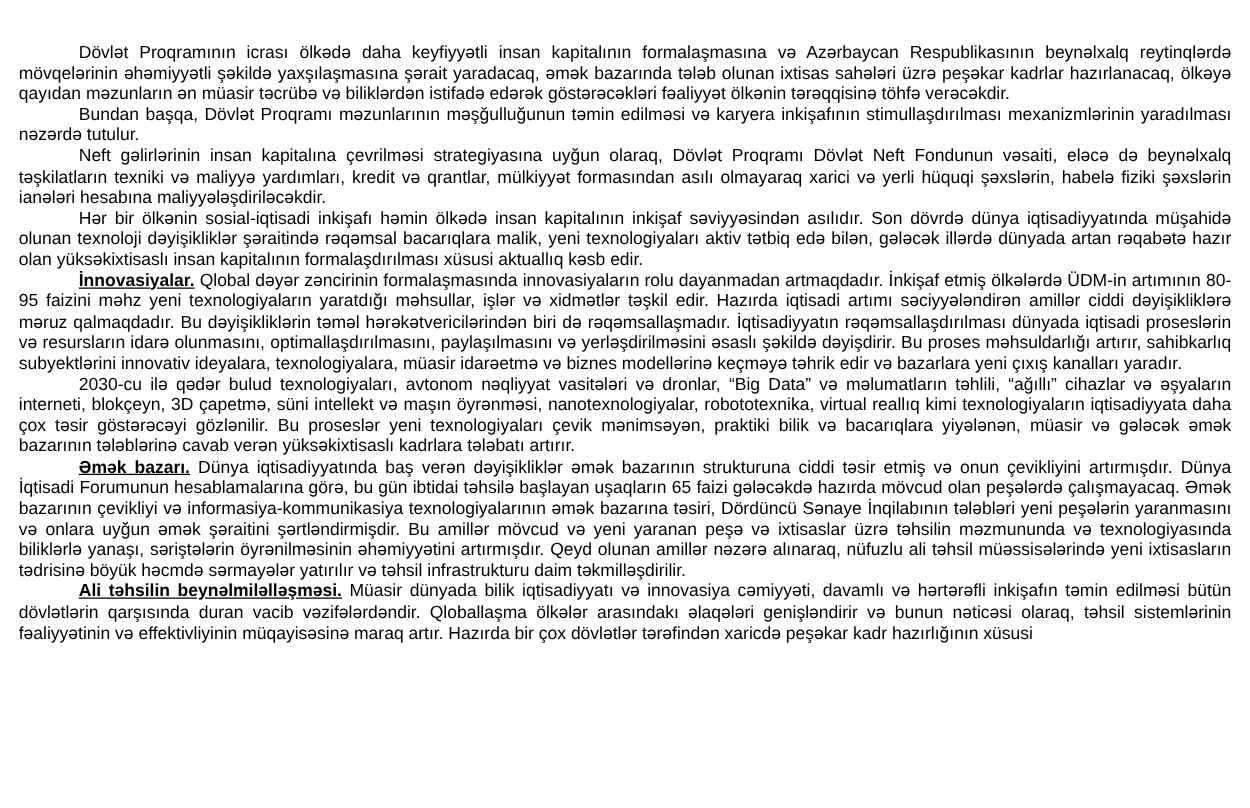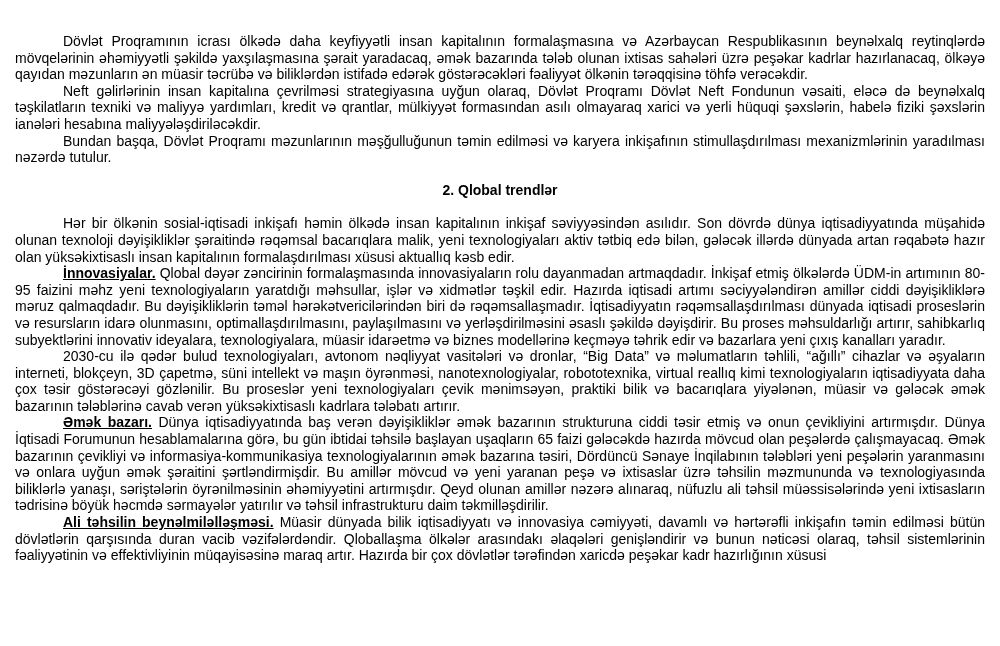--- a/index.html
+++ b/index.html
@@ -40,25 +40,24 @@
     text-decoration: underline;
   }
 </style>
 </head>
 <body>
 
 <div class="page">
 
   <p>Dövlət Proqramının icrası ölkədə daha keyfiyyətli insan kapitalının formalaşmasına və Azərbaycan Respublikasının beynəlxalq reytinqlərdə mövqelərinin əhəmiyyətli şəkildə yaxşılaşmasına şərait yaradacaq, əmək bazarında tələb olunan ixtisas sahələri üzrə peşəkar kadrlar hazırlanacaq, ölkəyə qayıdan məzunların ən müasir təcrübə və biliklərdən istifadə edərək göstərəcəkləri fəaliyyət ölkənin tərəqqisinə töhfə verəcəkdir.</p>
 
+  <p>Bundan başqa, Dövlət Proqramı məzunlarının məşğulluğunun təmin edilməsi və karyera inkişafının stimullaşdırılması mexanizmlərinin yaradılması nəzərdə tutulur.</p>
+
   <p>Neft gəlirlərinin insan kapitalına çevrilməsi strategiyasına uyğun olaraq, Dövlət Proqramı Dövlət Neft Fondunun vəsaiti, eləcə də beynəlxalq təşkilatların texniki və maliyyə yardımları, kredit və qrantlar, mülkiyyət formasından asılı olmayaraq xarici və yerli hüquqi şəxslərin, habelə fiziki şəxslərin ianələri hesabına maliyyələşdiriləcəkdir.</p>
 
-  <p>Bundan başqa, Dövlət Proqramı məzunlarının məşğulluğunun təmin edilməsi və karyera inkişafının stimullaşdırılması mexanizmlərinin yaradılması nəzərdə tutulur.</p>
-
-  <h2>2. Qlobal trendlər</h2>
 
   <p>Hər bir ölkənin sosial-iqtisadi inkişafı həmin ölkədə insan kapitalının inkişaf səviyyəsindən asılıdır. Son dövrdə dünya iqtisadiyyatında müşahidə olunan texnoloji dəyişikliklər şəraitində rəqəmsal bacarıqlara malik, yeni texnologiyaları aktiv tətbiq edə bilən, gələcək illərdə dünyada artan rəqabətə hazır olan yüksəkixtisaslı insan kapitalının formalaşdırılması xüsusi aktuallıq kəsb edir.</p>
 
   <p><span class="lead">İnnovasiyalar.</span><span> Qlobal dəyər zəncirinin formalaşmasında innovasiyaların rolu dayanmadan artmaqdadır. İnkişaf etmiş ölkələrdə ÜDM-in artımının 80-95 faizini məhz yeni texnologiyaların yaratdığı məhsullar, işlər və xidmətlər təşkil edir. Hazırda iqtisadi artımı səciyyələndirən amillər ciddi dəyişikliklərə məruz qalmaqdadır. Bu dəyişikliklərin təməl hərəkətvericilərindən biri də rəqəmsallaşmadır. İqtisadiyyatın rəqəmsallaşdırılması dünyada iqtisadi proseslərin və resursların idarə olunmasını, optimallaşdırılmasını, paylaşılmasını və yerləşdirilməsini əsaslı şəkildə dəyişdirir. Bu proses məhsuldarlığı artırır, sahibkarlıq subyektlərini innovativ ideyalara, texnologiyalara, müasir idarəetmə və biznes modellərinə keçməyə təhrik edir və bazarlara yeni çıxış kanalları yaradır.</span></p>
 
   <p>2030-cu ilə qədər bulud texnologiyaları, avtonom nəqliyyat vasitələri və dronlar, “Big Data” və məlumatların təhlili, “ağıllı” cihazlar və əşyaların interneti, blokçeyn, 3D çapetmə, süni intellekt və maşın öyrənməsi, nanotexnologiyalar, robototexnika, virtual reallıq kimi texnologiyaların iqtisadiyyata daha çox təsir göstərəcəyi gözlənilir. Bu proseslər yeni texnologiyaları çevik mənimsəyən, praktiki bilik və bacarıqlara yiyələnən, müasir və gələcək əmək bazarının tələblərinə cavab verən yüksəkixtisaslı kadrlara tələbatı artırır.</p>
 
   <p><span class="lead">Əmək bazarı.</span><span> Dünya iqtisadiyyatında baş verən dəyişikliklər əmək bazarının strukturuna ciddi təsir etmiş və onun çevikliyini artırmışdır. Dünya İqtisadi Forumunun hesablamalarına görə, bu gün ibtidai təhsilə başlayan uşaqların 65 faizi gələcəkdə hazırda mövcud olan peşələrdə çalışmayacaq. Əmək bazarının çevikliyi və informasiya-kommunikasiya texnologiyalarının əmək bazarına təsiri, Dördüncü Sənaye İnqilabının tələbləri yeni peşələrin yaranmasını və onlara uyğun əmək şəraitini şərtləndirmişdir. Bu amillər mövcud və yeni yaranan peşə və ixtisaslar üzrə təhsilin məzmununda və texnologiyasında biliklərlə yanaşı, səriştələrin öyrənilməsinin əhəmiyyətini artırmışdır. Qeyd olunan amillər nəzərə alınaraq, nüfuzlu ali təhsil müəssisələrində yeni ixtisasların tədrisinə böyük həcmdə sərmayələr yatırılır və təhsil infrastrukturu daim təkmilləşdirilir.</span></p>
 
   <p><span class="lead">Ali təhsilin beynəlmiləlləşməsi.</span><span> Müasir dünyada bilik iqtisadiyyatı və innovasiya cəmiyyəti, davamlı və hərtərəfli inkişafın təmin edilməsi bütün dövlətlərin qarşısında duran vacib vəzifələrdəndir. Qloballaşma ölkələr arasındakı əlaqələri genişləndirir və bunun nəticəsi olaraq, təhsil sistemlərinin fəaliyyətinin və effektivliyinin müqayisəsinə maraq artır. Hazırda bir çox dövlətlər tərəfindən xaricdə peşəkar kadr hazırlığının xüsusi</span></p>

